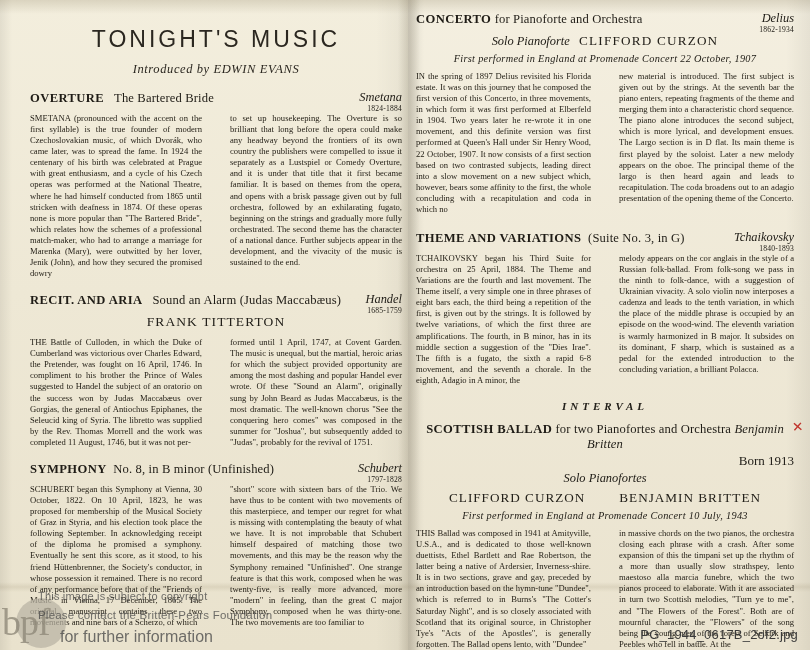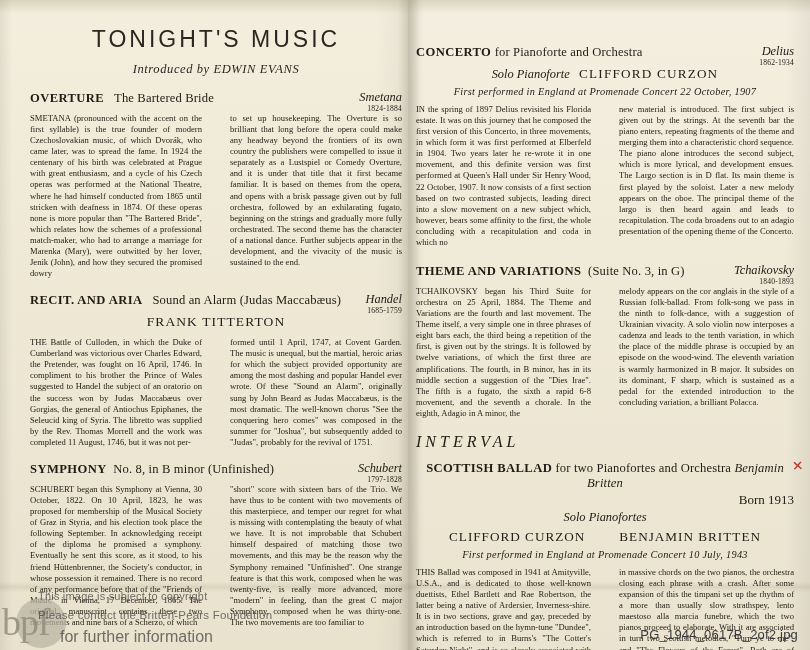--- a/index.html
+++ b/index.html
@@ -160,24 +160,26 @@
   .solo-line .it { font-style: italic; }
   .solo-line .nm { letter-spacing: 1.2px; font-size: 13.2px; }
   .firstperf {
     text-align: center;
     font-style: italic;
     font-size: 10.3px;
     letter-spacing: 0.3px;
     margin-top: 4px;
   }
   .interval {
+    text-align: center;
     font-style: italic;
-    font-size: 16px;
+    font-size: 11px;
     letter-spacing: 4px;
     margin: 14px 0 2px 0;
+    font-weight: bold;
   }
 
   
   .cols {
     display: flex;
     gap: 28px;
     margin-top: 7px;
   }
   .col {
     flex: 1;
@@ -336,21 +338,21 @@
         </div>
       <div class="col">
           <p>"short" score with sixteen bars of the Trio. We have thus to be content with two movements of this masterpiece, and temper our regret for what is missing with contemplating the beauty of what we have. It is not improbable that Schubert himself despaired of matching those two movements, and this may be the reason why the Symphony remained "Unfinished". One strange feature is that this work, composed when he was twenty-five, is really more advanced, more "modern" in feeling, than the great C major Symphony, composed when he was thirty-one. The two movements are too familiar to</p>
         </div>
     </div>
 
   </div>
 
   <div class="page page-right">
 
-    <div class="work-head" style="margin-top:45px;">
+    <div class="work-head" style="margin-top:12px;">
       <div class="work-title">
         <span class="sc">CONCERTO</span>
         <span>for Pianoforte and Orchestra</span>
       </div>
       <div class="composer">
         <div class="composer-name">Delius</div>
         <div class="composer-dates">1862-1934</div>
       </div>
     </div>
     <div class="solo-line">

